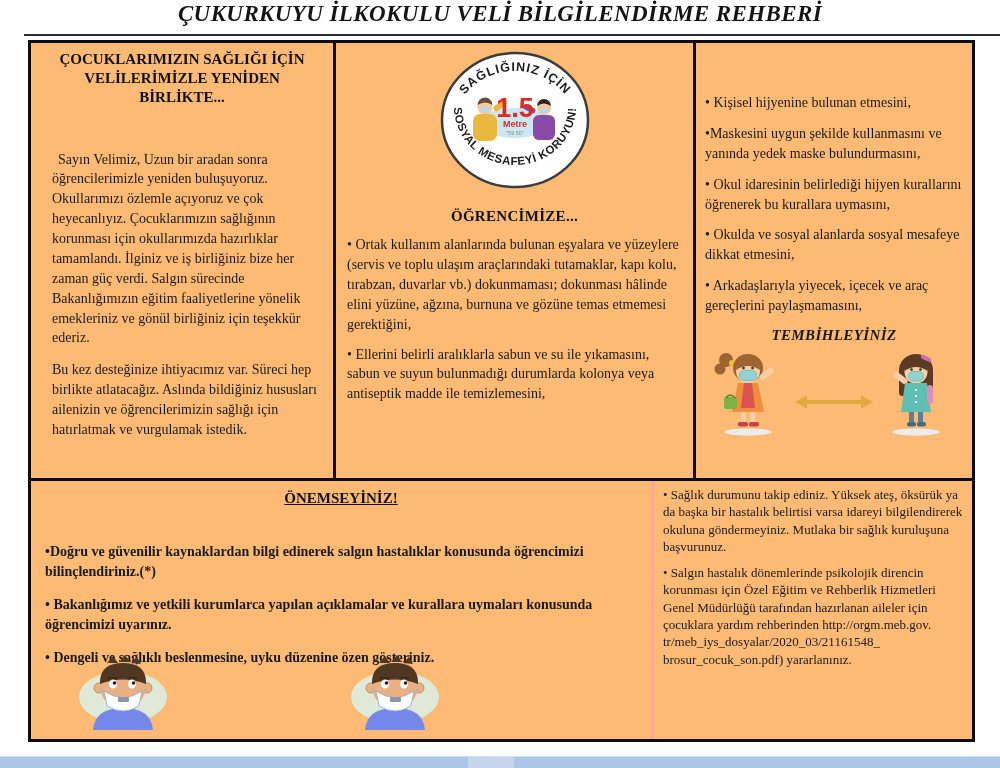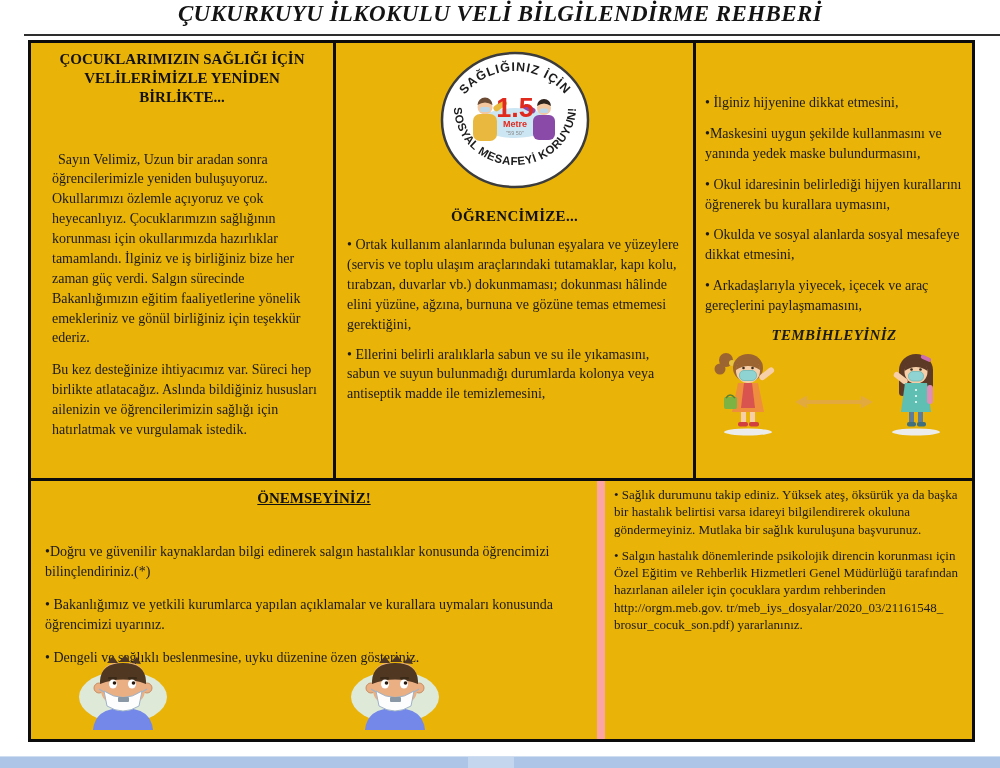--- a/index.html
+++ b/index.html
@@ -10,47 +10,47 @@
   .doc-title {
     position:absolute; top:1px; left:0; width:100%;
     text-align:center; font-size:23px; font-weight:bold; font-style:italic;
     letter-spacing:0.4px; color:#141414;
   }
   .title-rule { position:absolute; top:34px; left:24px; right:0; border-top:2px solid #2e2e2e; }
 
   .sheet {
     position:absolute; left:28px; top:40px; width:947px; height:702px;
     border:3px solid #0c0c0c; box-sizing:border-box; display:flex; flex-direction:column;
-    background:#eab308;
+    background:#fdba74;
   }
   .row { display:flex; box-sizing:border-box; min-height:0; }
   .row.top { height:438px; border-bottom:3px solid #0c0c0c; }
   .row.bottom { flex:1; }
   .cell { box-sizing:border-box; position:relative; overflow:hidden; }
   .c1 { width:305px; border-right:3px solid #0c0c0c; padding:5px 10px 2px; }
   .c2 { width:360px; border-right:3px solid #0c0c0c; padding:2px 11px; }
   .c3 { flex:1; padding:50px 9px 2px; }
-  .c4 { width:574px; border-right:8px solid #fca5a5; padding:6px 14px 2px; }
+  .c4 { width:623px; border-right:3px solid #fca5a5; padding:6px 14px 2px; }
   .c5 { flex:1; padding:5px 9px 2px; }
 
   .cell-heading { font-weight:bold; font-size:15px; text-align:center; line-height:1.28; color:#111; }
   .c1 .cell-heading { margin:2px 0 42px; }
   .body { font-size:14px; line-height:1.42; margin:0 0 10px; }
   .c1 .body { margin-bottom:12px;margin-left:11px; }
   .indent { text-indent:6px; }
 
   .badge-wrap { text-align:center; margin:4px 0 2px; }
   .c2 .cell-heading { margin:12px 0 9px; letter-spacing:0.3px; }
 
   .c3 .body { margin-bottom:11px; }
   .emphasis { font-weight:bold; font-size:15px; text-align:center; letter-spacing:0.4px; margin:8px 0 6px;font-style:italic; }
   .girls-wrap { text-align:center; margin-top:2px; }
 
   .c4 .cell-heading { text-decoration:underline; margin:2px 0 34px; }
-  .c4 .body { margin-bottom:13px; }
+  .c4 .body { margin-bottom:13px;font-weight:bold; }
   .boy { position:absolute; bottom:4px; }
   .boy.one { left:40px; }
   .boy.two { left:312px; }
 
   .c5 .body { font-size:13px; line-height:1.33; margin-bottom:9px; overflow-wrap:break-word;font-family:Liberation Serif, serif; }
 
   .scrollbar {
     position:absolute; left:0; bottom:0; width:1000px; height:11px;
     background:#adc6e7; border-top:1px solid #cfdef1;
   }
@@ -107,21 +107,21 @@
               <textPath href="#arcBot" startOffset="50%" text-anchor="middle">SOSYAL MESAFEYİ KORUYUN!</textPath>
             </text>
           </svg>
         </div>
         <div class="cell-heading">ÖĞRENCİMİZE...</div>
         <p class="body">• Ortak kullanım alanlarında bulunan eşyalara ve yüzeylere (servis ve toplu ulaşım araçlarındaki tutamaklar, kapı kolu, tırabzan, duvarlar vb.) dokunmaması; dokunması hâlinde elini yüzüne, ağzına, burnuna ve gözüne temas etmemesi gerektiğini,</p>
         <p class="body">• Ellerini belirli aralıklarla sabun ve su ile yıkamasını, sabun ve suyun bulunmadığı durumlarda kolonya veya antiseptik madde ile temizlemesini,</p>
       </div>
 
       <div class="cell c3">
-        <p class="body">• İlginiz hijyenine dikkat etmesini,</p>
+        <p class="body">• Kişisel hijyenine bulunan etmesini,</p>
         <p class="body">•Maskesini uygun şekilde kullanmasını ve yanında yedek maske bulundurmasını,</p>
         <p class="body">• Okul idaresinin belirlediği hijyen kurallarını öğrenerek bu kurallara uymasını,</p>
         <p class="body">• Okulda ve sosyal alanlarda sosyal mesafeye dikkat etmesini,</p>
         <p class="body">• Arkadaşlarıyla yiyecek, içecek ve araç gereçlerini paylaşmamasını,</p>
         <div class="emphasis">TEMBİHLEYİNİZ</div>
         <div class="girls-wrap">
           <svg width="252" height="90" viewBox="0 0 252 90">
 
             <ellipse cx="40" cy="82" rx="24" ry="3.5" fill="#ececec"></ellipse>
             <ellipse cx="208" cy="82" rx="24" ry="3.5" fill="#ececec"></ellipse>

